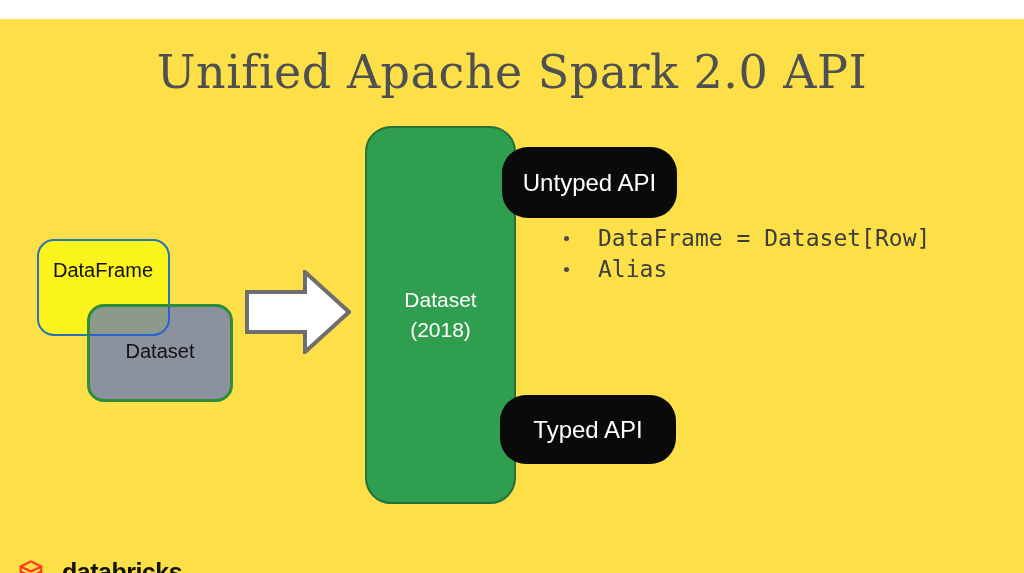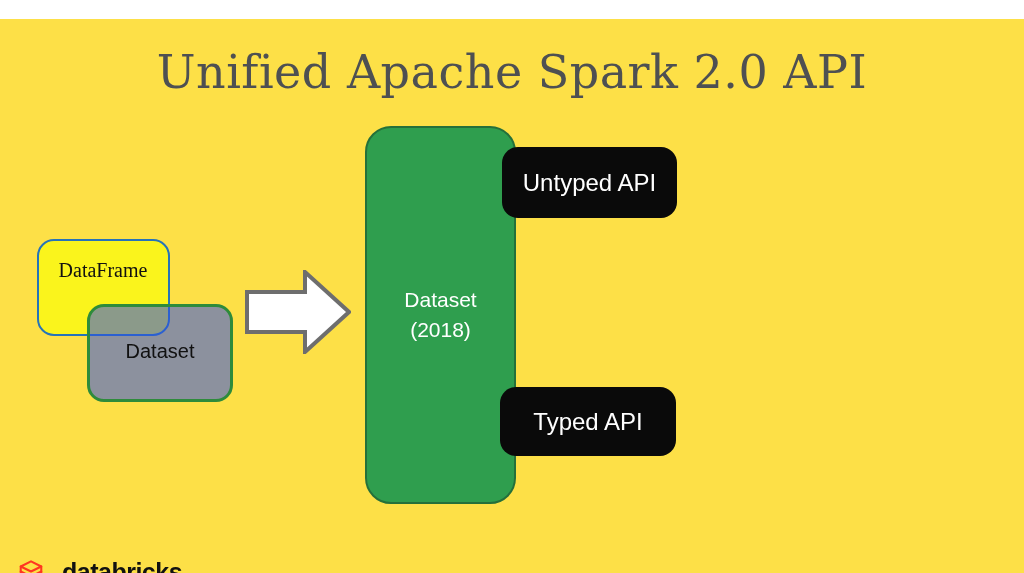--- a/index.html
+++ b/index.html
@@ -28,46 +28,46 @@
   .box.blue {
     left:87px; top:285px; width:146px; height:98px;
     background:var(--blue-fill,rgba(48,80,230,0.55));
     border:3px solid var(--blue-border,#2e8b3b);
     border-radius:17px; z-index:2;
   }
   .venn-label {
     position:absolute; z-index:3; font-size:20px; color:#111;
     text-align:center; pointer-events:none;
   }
-  .venn-label.df { left:37px; top:240px; width:132px;font-family:Liberation Serif, serif; }
+  .venn-label.df { left:37px; top:240px; width:132px; }
   .venn-label.ds { left:87px; top:321px; width:146px; }
 
   
   .arrow { position:absolute; left:245px; top:251px; width:106px; height:84px; }
 
   
   .green-box {
     position:absolute; left:365px; top:107px; width:151px; height:378px;
     box-sizing:border-box;
     background:var(--green-fill,#2f9e4e);
     border:2.5px solid var(--green-border,#25703a);
     border-radius:26px; z-index:1;
     display:flex; flex-direction:column; align-items:center; justify-content:center;
     color:#ffffff; font-size:21px; line-height:30px; text-align:center;
   }
 
   
   .api-label {
     position:absolute; z-index:4; box-sizing:border-box;
     background:var(--label-black,#0a0a0a); color:#ffffff;
-    border-radius:16px; display:flex; align-items:center; justify-content:center;
+    border-radius:26px; display:flex; align-items:center; justify-content:center;
     font-size:24px;
   }
   .api-label.untyped { left:502px; top:128px; width:175px; height:71px; }
-  .api-label.typed   { left:500px; top:368px; width:176px; height:69px; }
+  .api-label.typed   { left:500px; top:376px; width:176px; height:69px; }
 
   
   .bullets {
     position:absolute; margin:0; padding:0; list-style:none;
     font-family:"DejaVu Sans Mono","Liberation Mono",monospace;
     font-size:23px; line-height:31px; color:var(--mono-text,#3d3d3d);
   }
   .bullets.untyped-bullets { left:556px; top:204px; }
   .bullets.typed-bullets   { left:556px; top:466px; }
   .bullets li { position:relative; padding-left:42px; white-space:pre; }
@@ -102,20 +102,24 @@
   <svg class="arrow" viewBox="0 0 106 84" aria-hidden="true">
     <polygon points="2,22 60,22 60,2 104,42 60,82 60,62 2,62" fill="#ffffff" stroke="#6e6e6e" stroke-width="4" stroke-linejoin="miter"></polygon>
   </svg>
 
   <div class="green-box">
     <div>Dataset</div>
     <div>(2018)</div>
   </div>
 
   <div class="api-label untyped">Untyped API</div>
+  <ul class="bullets untyped-bullets">
+    <li><span>DataFrame = Dataset[Row]</span></li>
+    <li><span>Alias</span></li>
+  </ul>
 
   <div class="api-label typed">Typed API</div>
 
   <div class="brand">
     <svg viewBox="0 0 24 24" fill="none" stroke="currentColor" stroke-width="1.7" stroke-linejoin="round" stroke-linecap="round" aria-hidden="true">
       <path d="M12 2.8 L20.5 7 L12 11.2 L3.5 7 Z"></path>
       <path d="M3.5 11.2 L12 15.4 L20.5 11.2"></path>
       <path d="M3.5 15.4 L12 19.6 L20.5 15.4"></path>
       <path d="M3.5 7 L3.5 15.4 M20.5 7 L20.5 15.4"></path>
     </svg>

